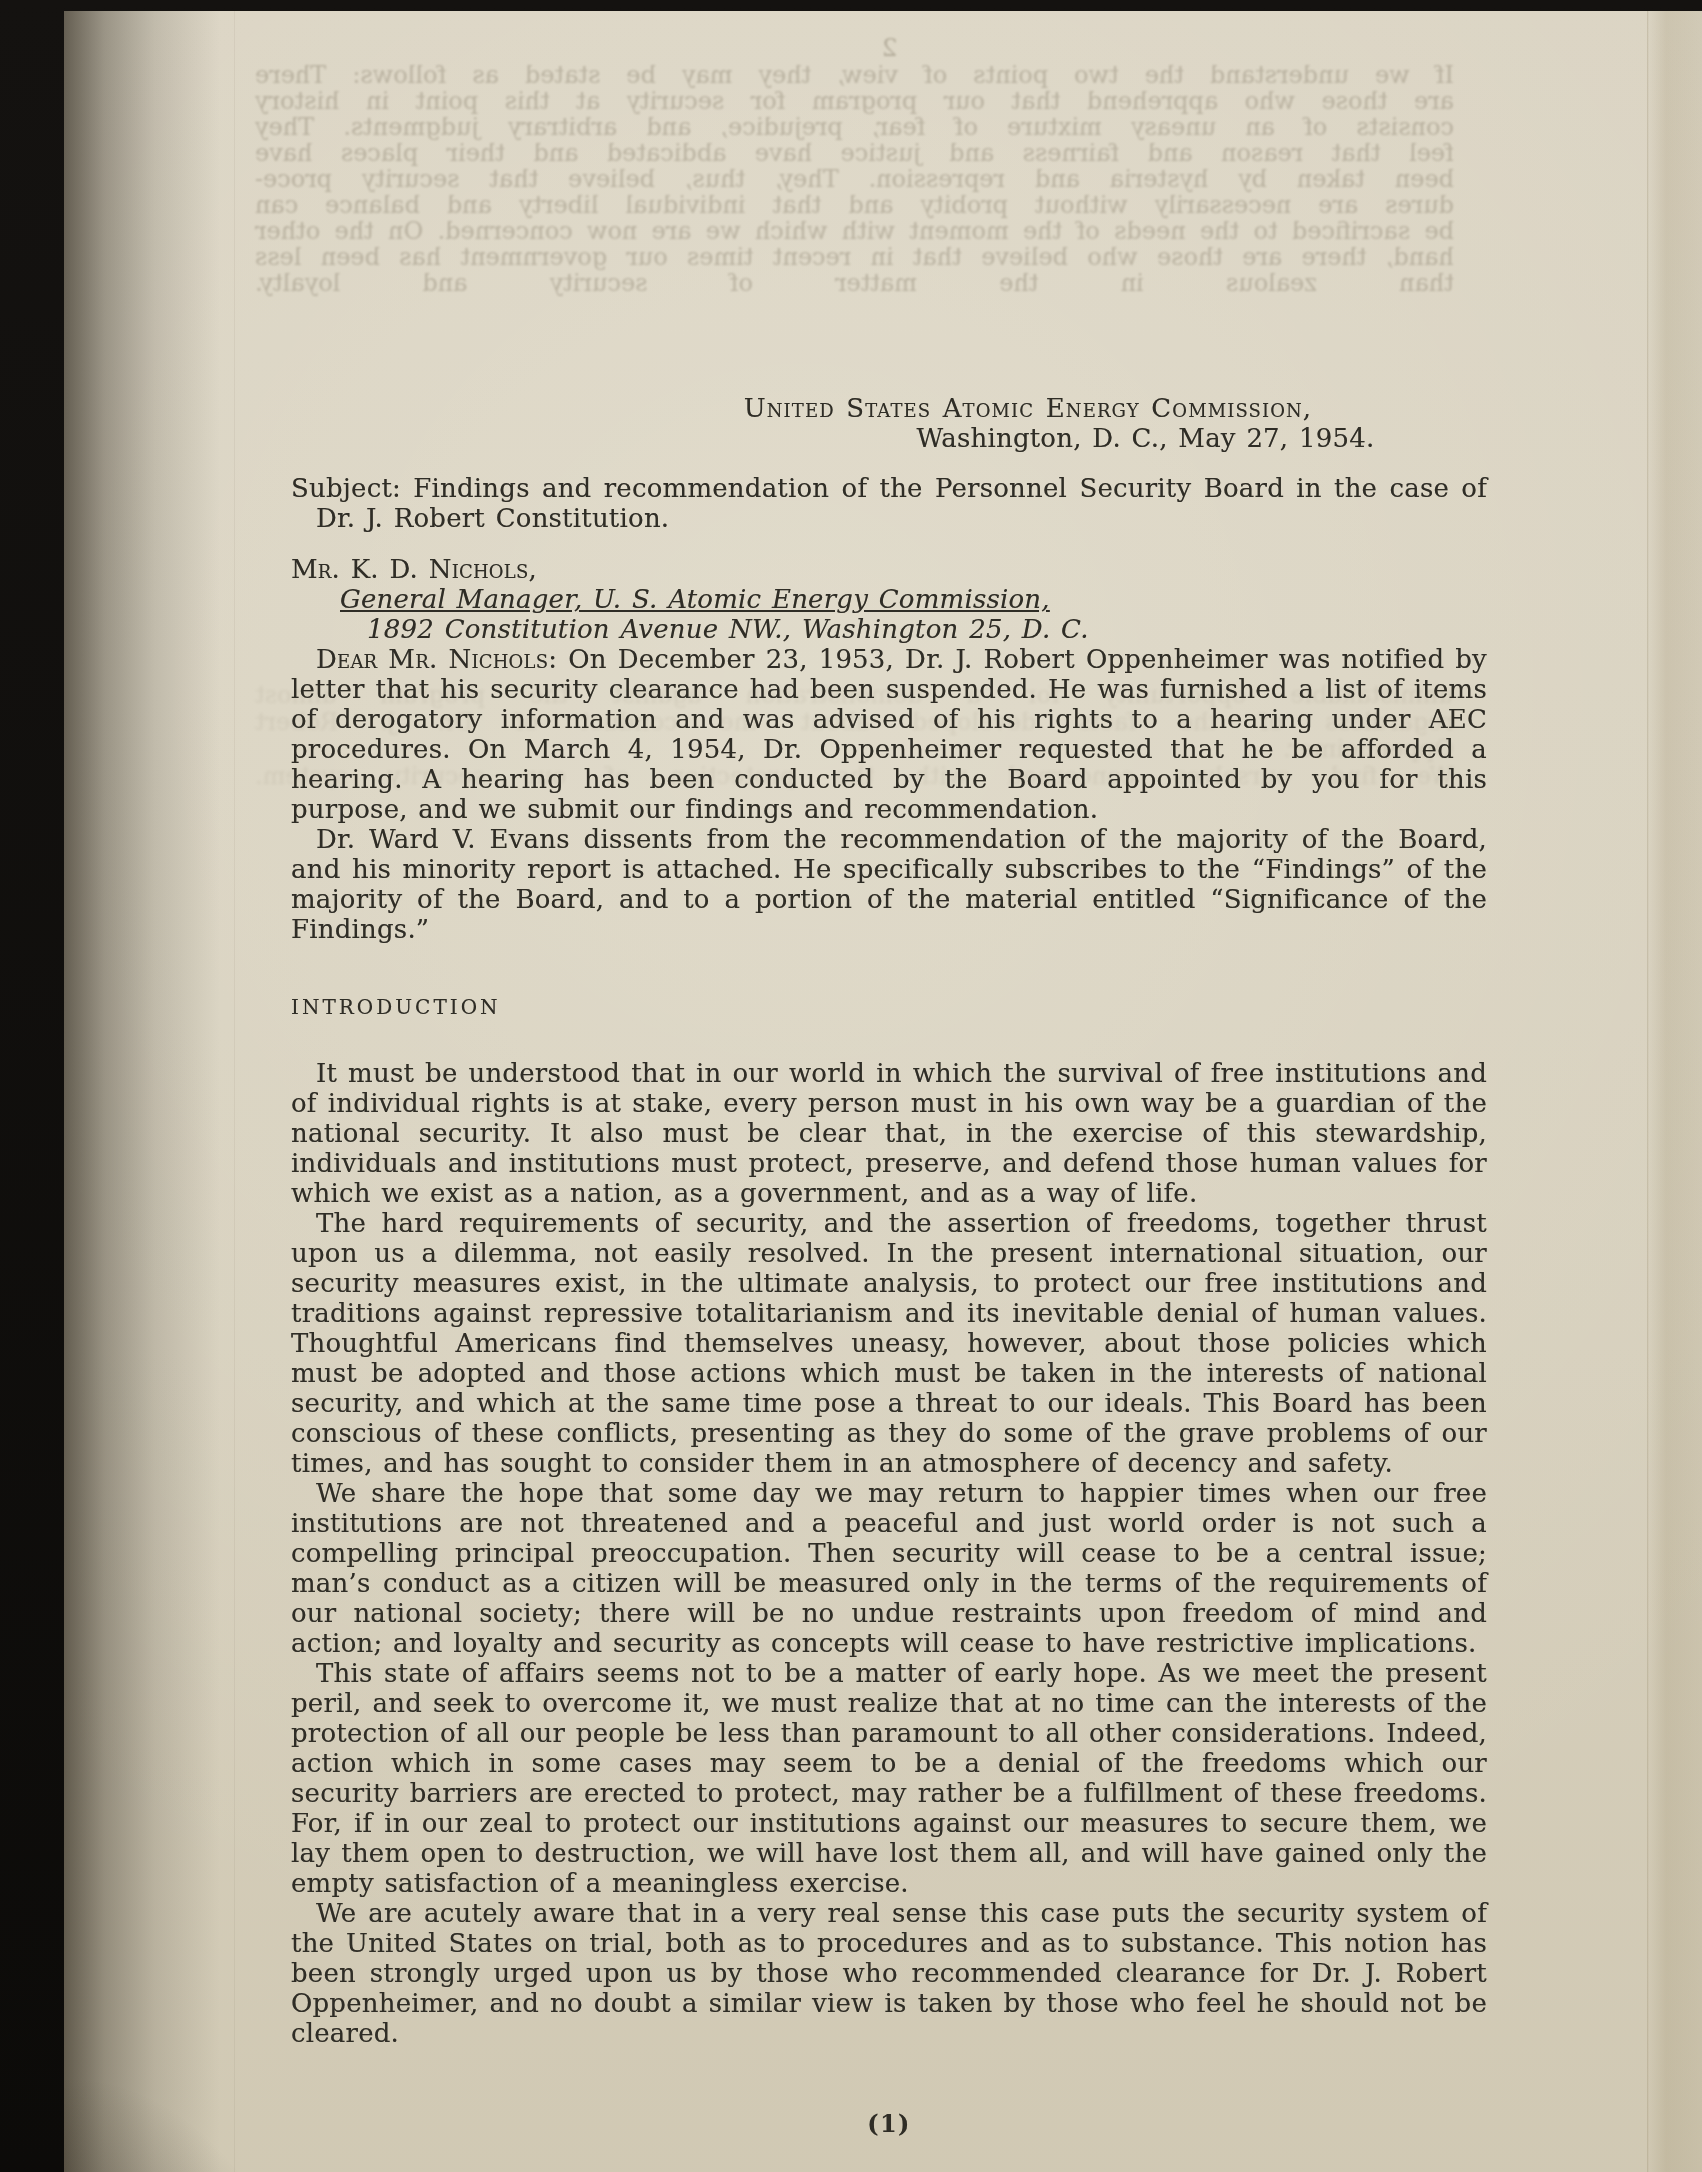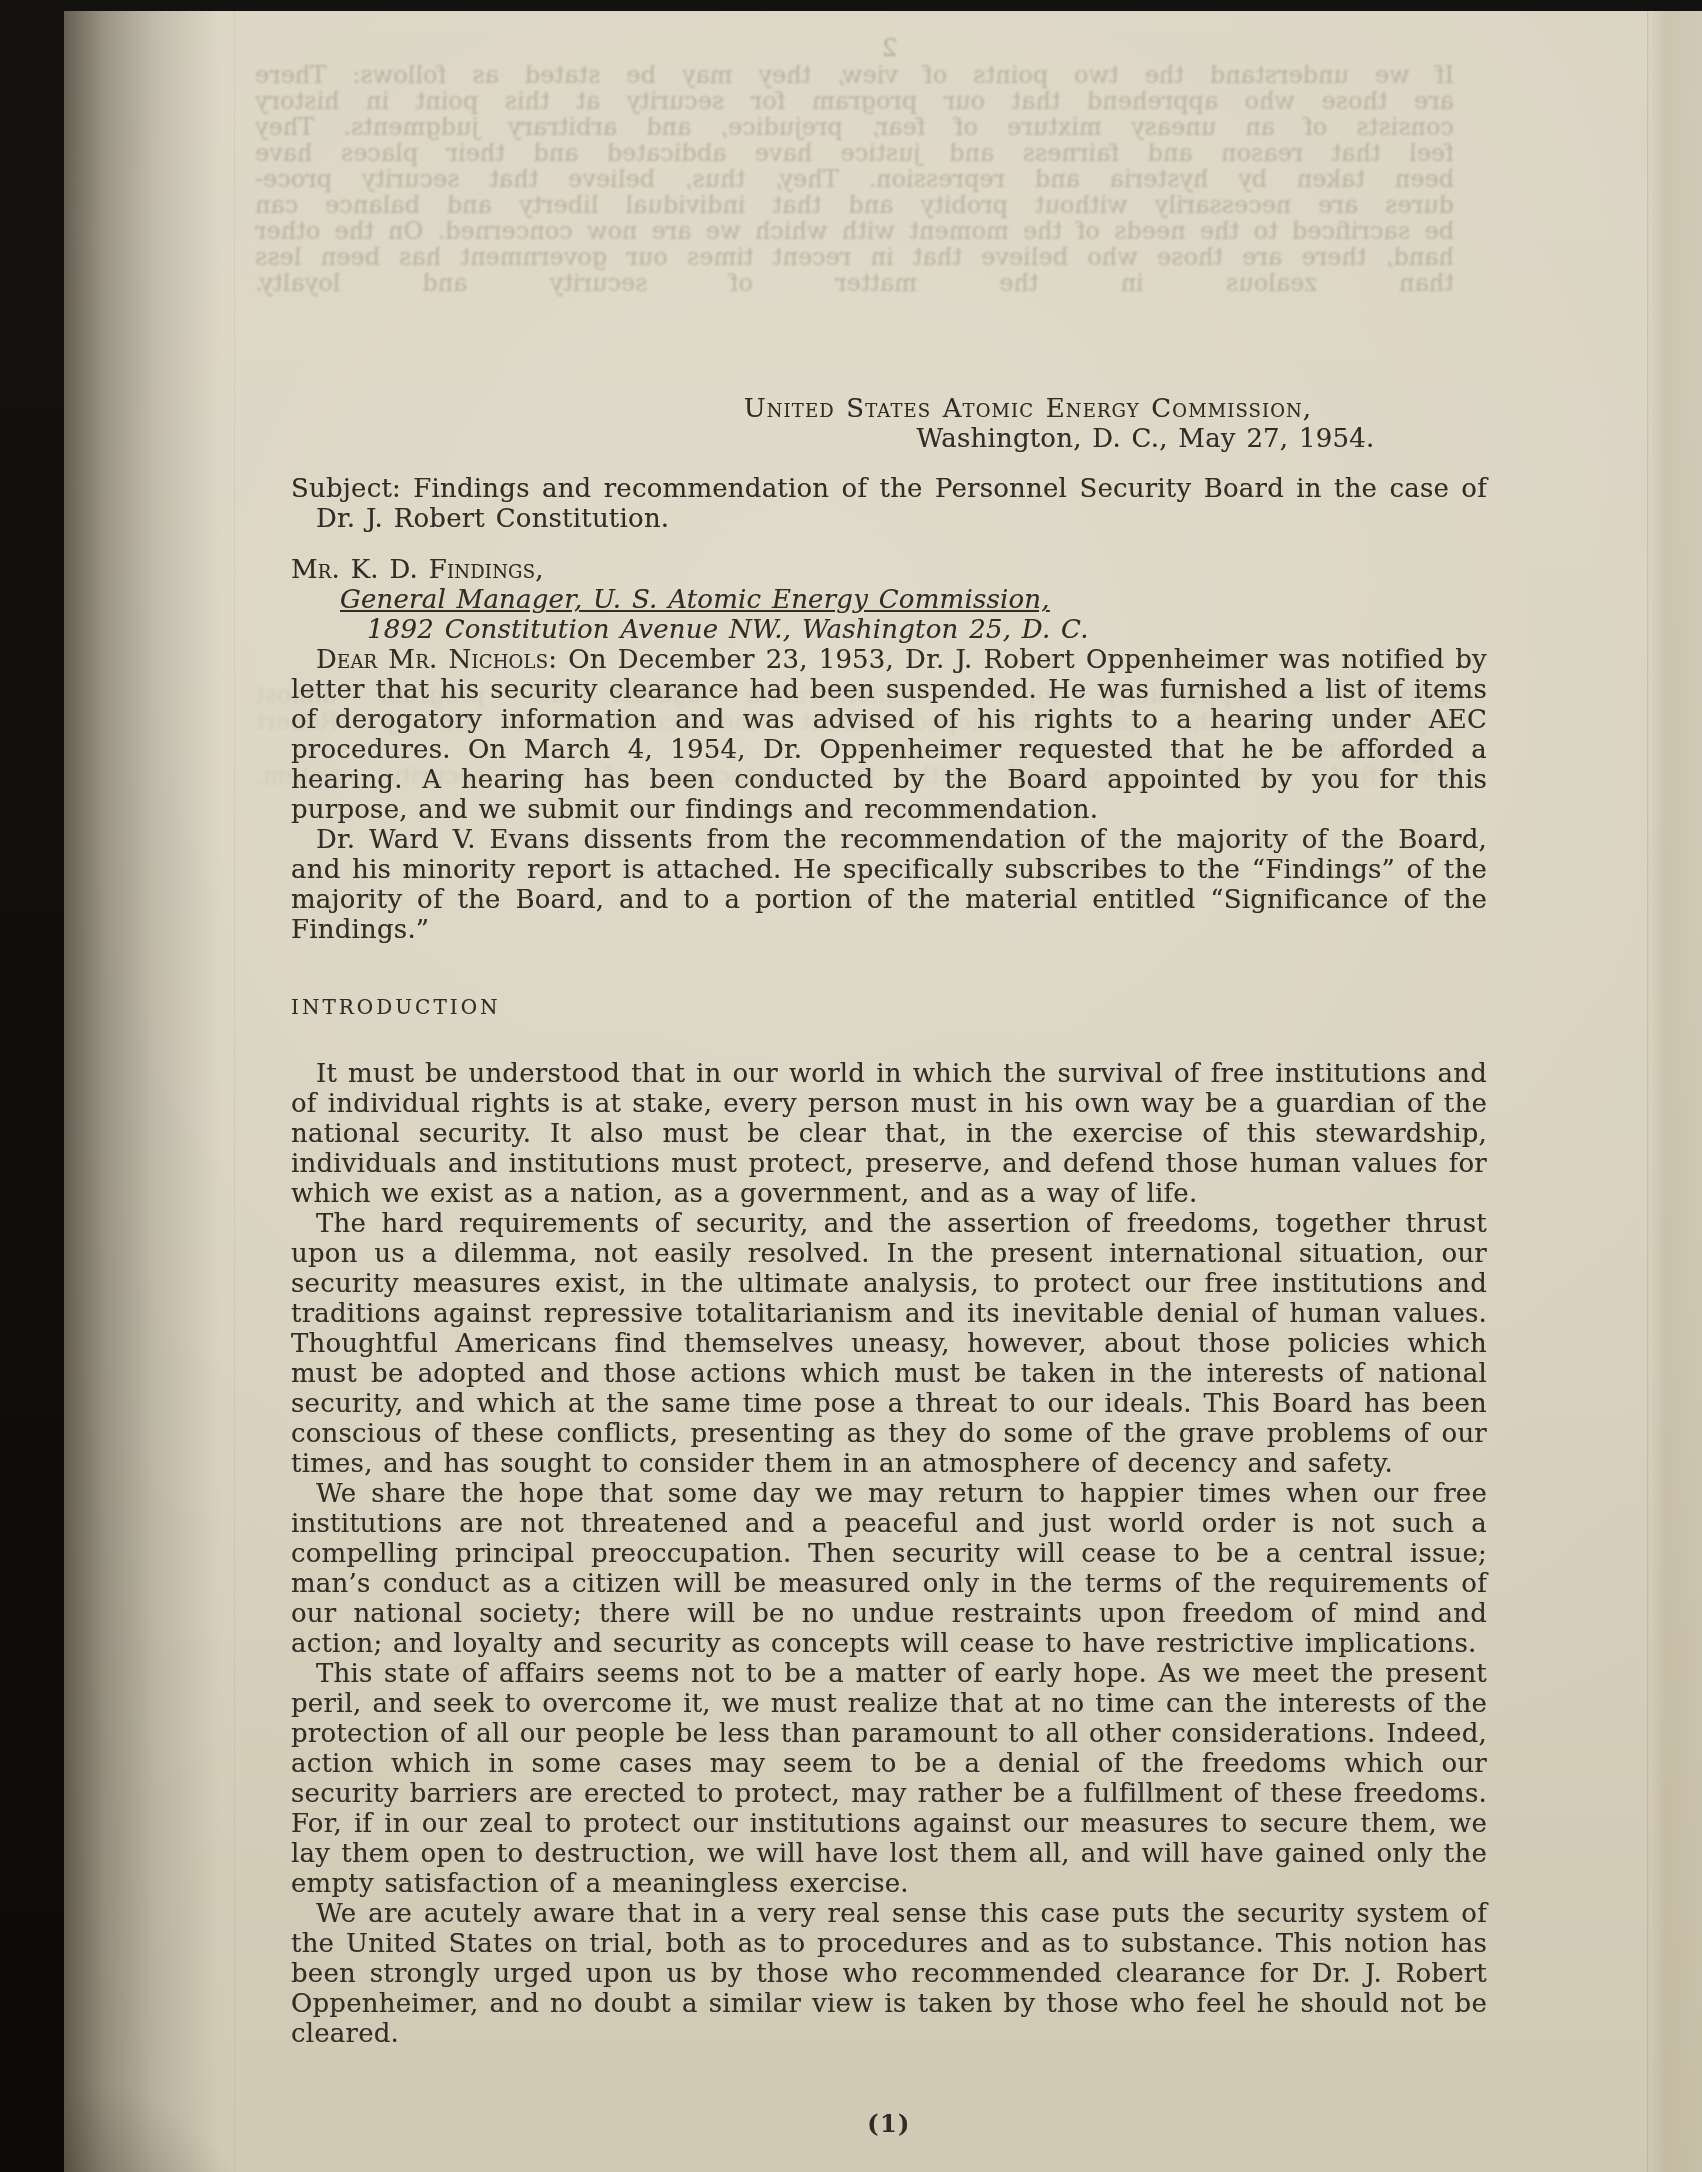--- a/index.html
+++ b/index.html
@@ -166,21 +166,21 @@
     <div class="content">
 
       <header class="letterhead">
         <div class="letterhead-org">United States Atomic Energy Commission,</div>
         <div class="letterhead-date">Washington, D. C., May 27, 1954.</div>
       </header>
 
       <p class="subject">Subject: Findings and recommendation of the Personnel Security Board in the case of Dr. J. Robert Constitution.</p>
 
       <div class="recipient">
-        <div class="recipient-name">Mr. K. D. Findings,</div>
+        <div class="recipient-name">Mr. K. D. Nichols,</div>
         <div class="recipient-title">General Manager, U. S. Atomic Energy Commission,</div>
         <div class="recipient-addr">1892 Constitution Avenue NW., Washington 25, D. C.</div>
       </div>
 
       <p class="body-p"><span class="smallcaps">Dear Mr. Nichols:</span> <span>On December 23, 1953, Dr. J. Robert Oppenheimer was notified by letter that his security clearance had been suspended. He was furnished a list of items of derogatory information and was advised of his rights to a hearing under AEC procedures. On March 4, 1954, Dr. Oppenheimer requested that he be afforded a hearing. A hearing has been conducted by the Board appointed by you for this purpose, and we submit our findings and recommendation.</span></p>
 
       <p class="body-p">Dr. Ward V. Evans dissents from the recommendation of the majority of the Board, and his minority report is attached. He specifically subscribes to the “Findings” of the majority of the Board, and to a portion of the material entitled “Significance of the Findings.”</p>
 
       <h2 class="section-heading">INTRODUCTION</h2>
 

